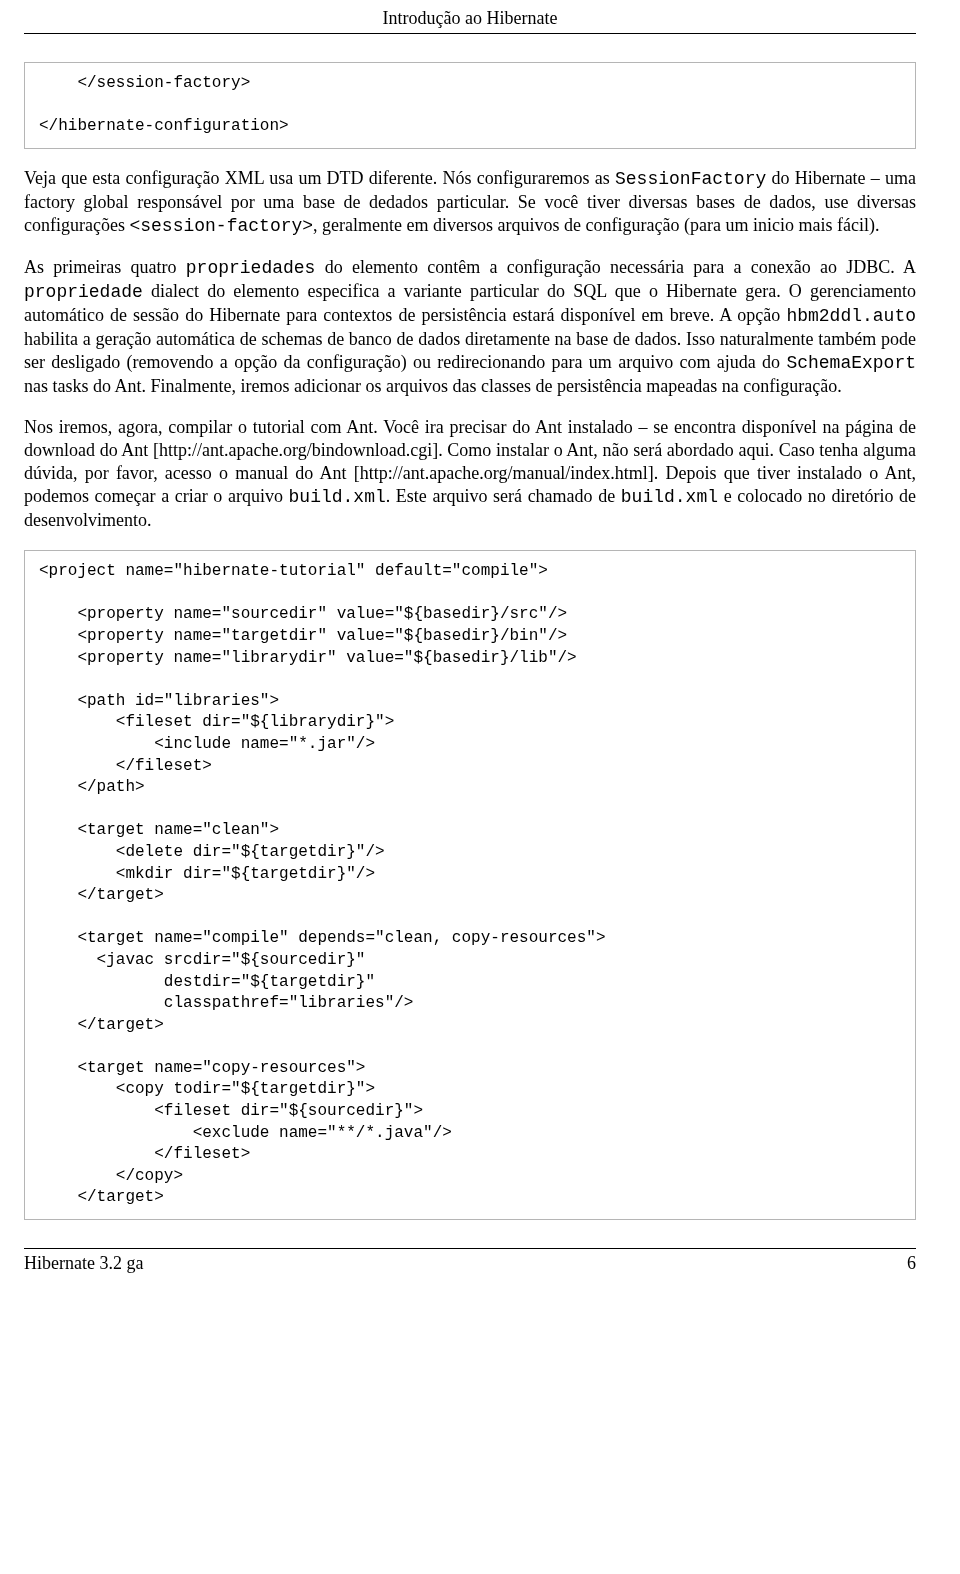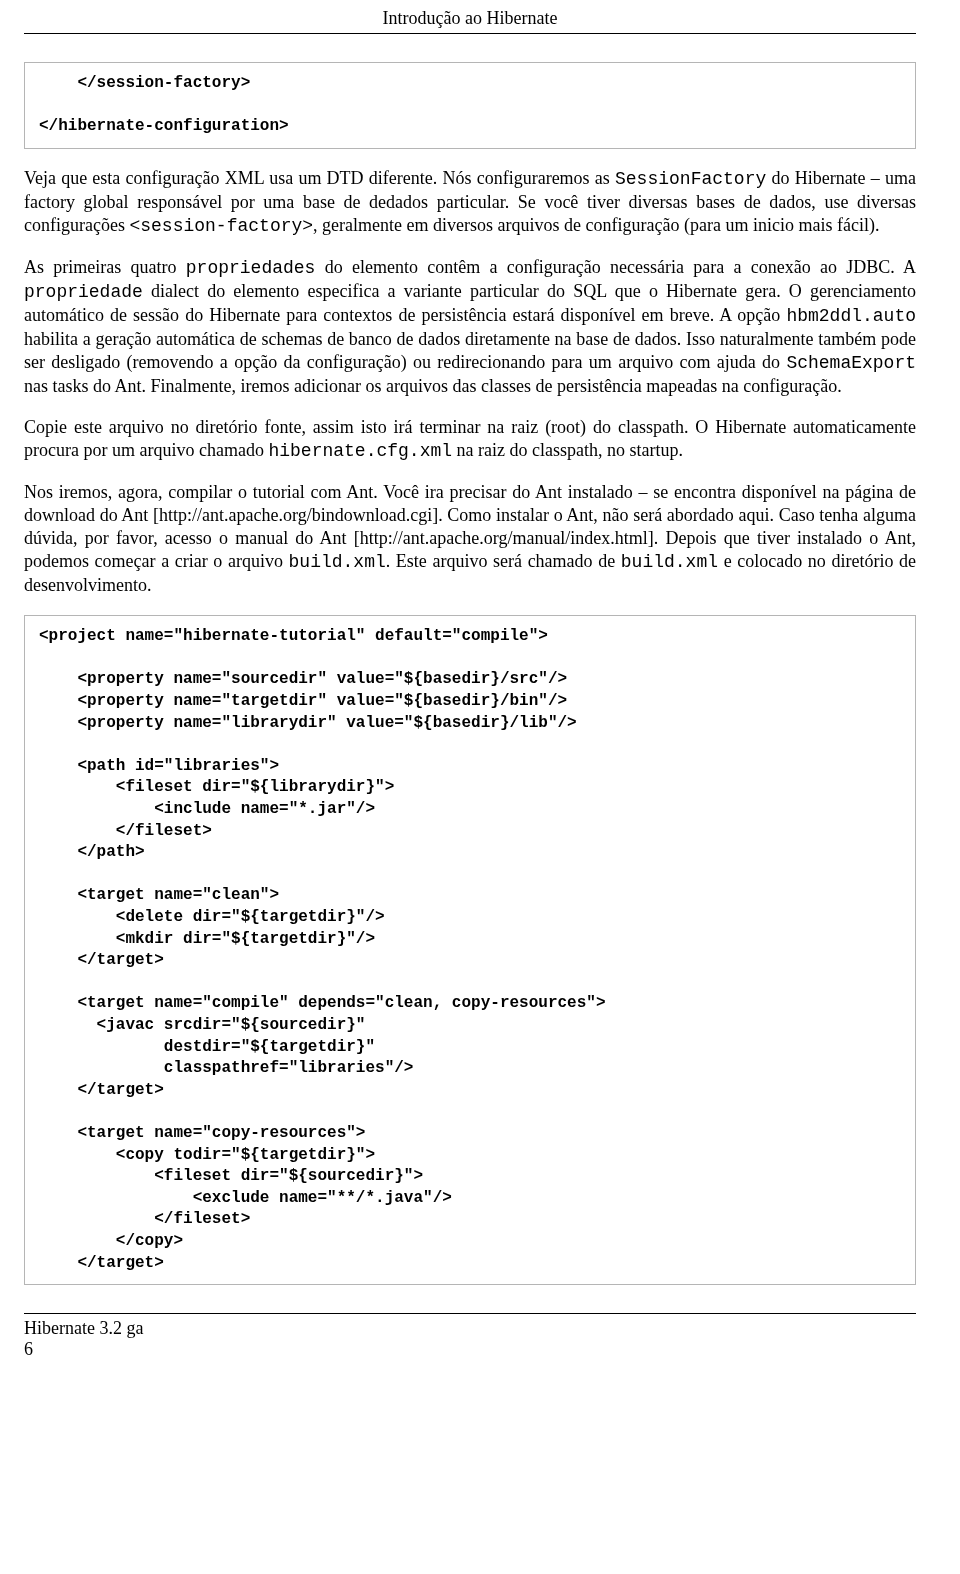--- a/index.html
+++ b/index.html
@@ -10,42 +10,40 @@
   .header-rule { border: none; border-top: 1px solid #000; margin: 0 0 28px 0; }
   .code-block {
     border: 1px solid #b5b5b5;
     font-family: "Courier New", Courier, monospace;
     font-size: 16px;
     line-height: 1.35;
     padding: 10px 14px;
     white-space: pre;
     overflow-x: auto;
     margin: 0 0 18px 0;
-    font-weight: bold;
   }
   .para {
     font-size: 18px;
     line-height: 1.28;
     text-align: justify;
     margin: 0 0 18px 0;
   }
   .code-inline { font-family: "Courier New", Courier, monospace; font-size: 18px; }
   h2.section-title {
     font-family: Arial, Helvetica, sans-serif;
     font-weight: bold;
     font-size: 26px;
     margin: 34px 0 16px 0;
   }
   .footer-rule { border: none; border-top: 1px solid #000; margin: 28px 0 4px 0; }
   .footer-row {
     display: flex;
     justify-content: space-between;
     font-size: 18px;
     padding-bottom: 6px;
-    flex-direction: column;
   }
 </style>
 </head>
 <body>
 
 <div class="page">
 
   <div class="header-title">Introdução ao Hibernate</div>
   <hr class="header-rule">
 
@@ -54,23 +52,20 @@
 &lt;/hibernate-configuration&gt;</div>
 
   <p class="para">
     <span>Veja que esta configuração XML usa um DTD diferente. Nós configuraremos as </span><span class="code-inline">SessionFactory</span><span> do Hibernate – uma factory global responsável por uma base de dedados particular. Se você tiver diversas bases de dados, use diversas configurações </span><span class="code-inline">&lt;session-factory&gt;</span><span>, geralmente em diversos arquivos de configuração (para um inicio mais fácil).</span>
   </p>
 
   <p class="para">
     <span>As primeiras quatro </span><span class="code-inline">propriedades</span><span> do elemento contêm a configuração necessária para a conexão ao JDBC. A </span><span class="code-inline">propriedade</span><span> dialect do elemento especifica a variante particular do SQL que o Hibernate gera. O gerenciamento automático de sessão do Hibernate para contextos de persistência estará disponível em breve. A opção </span><span class="code-inline">hbm2ddl.auto</span><span> habilita a geração automática de schemas de banco de dados diretamente na base de dados. Isso naturalmente também pode ser desligado (removendo a opção da configuração) ou redirecionando para um arquivo com ajuda do </span><span class="code-inline">SchemaExport</span><span> nas tasks do Ant. Finalmente, iremos adicionar os arquivos das classes de persistência mapeadas na configuração.</span>
   </p>
 
-  <p class="para">
-    <span>Copie este arquivo no diretório fonte, assim isto irá terminar na raiz (root) do classpath. O Hibernate automaticamente procura por um arquivo chamado </span><span class="code-inline">hibernate.cfg.xml</span><span> na raiz do classpath, no startup.</span>
-  </p>
 
 
   <p class="para">
     <span>Nos iremos, agora, compilar o tutorial com Ant. Você ira precisar do Ant instalado – se encontra disponível na página de download do Ant [http://ant.apache.org/bindownload.cgi]. Como instalar o Ant, não será abordado aqui. Caso tenha alguma dúvida, por favor, acesso o manual do Ant [http://ant.apache.org/manual/index.html]. Depois que tiver instalado o Ant, podemos começar a criar o arquivo </span><span class="code-inline">build.xml</span><span>. Este arquivo será chamado de </span><span class="code-inline">build.xml</span><span> e colocado no diretório de desenvolvimento.</span>
   </p>
 
 
   <div class="code-block">&lt;project name="hibernate-tutorial" default="compile"&gt;
 
     &lt;property name="sourcedir" value="${basedir}/src"/&gt;

